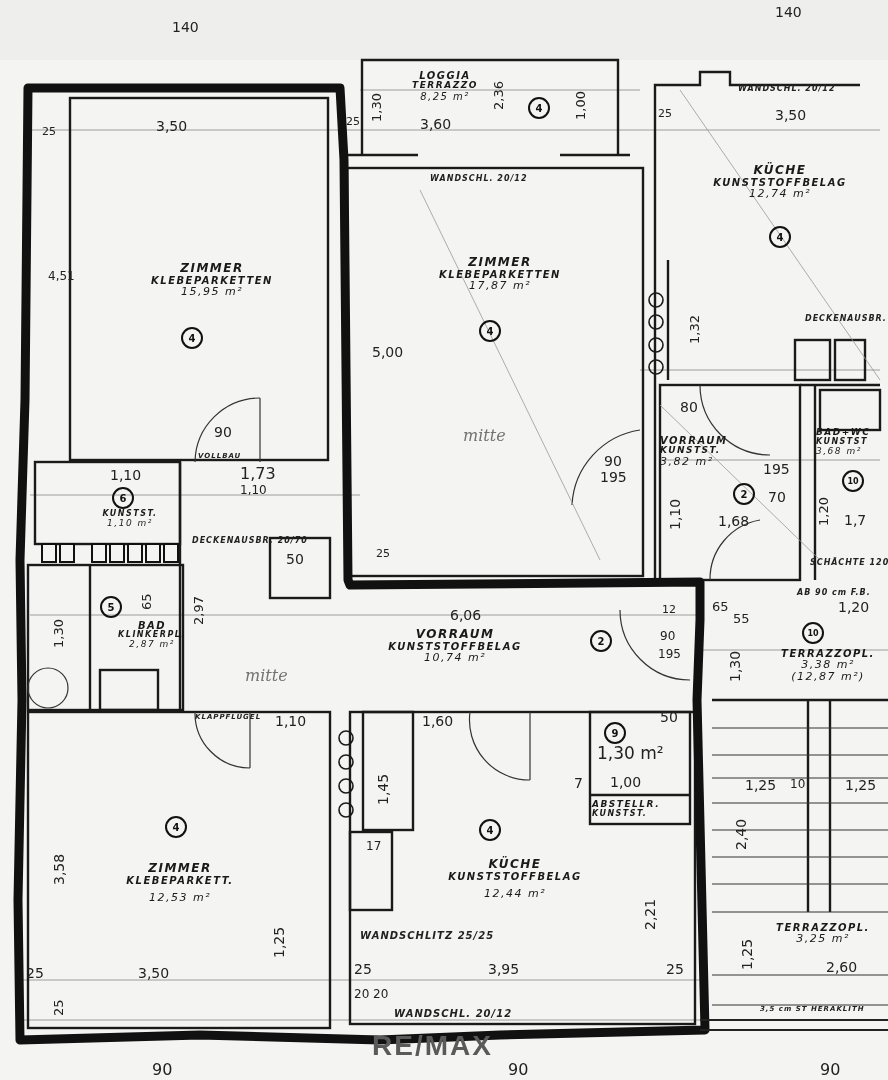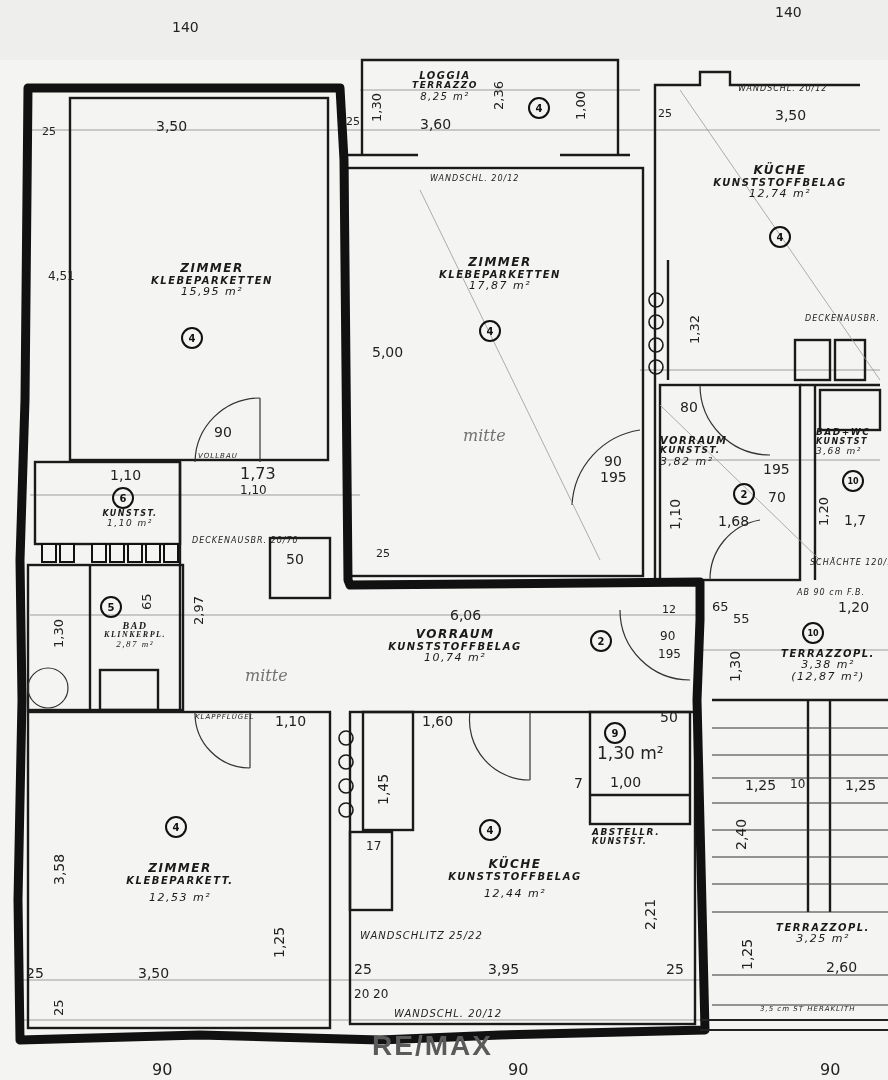--- a/index.html
+++ b/index.html
@@ -4,21 +4,21 @@
 <style>
   html,body{margin:0;padding:0;background:#f4f4f2;}
   body{width:888px;height:1080px;position:relative;overflow:hidden;font-family:"DejaVu Sans",sans-serif;}
   #plan{position:absolute;left:0;top:0;width:888px;height:1080px;}
   .lbl{position:absolute;font-family:"DejaVu Sans",sans-serif;color:#1a1a1a;font-style:italic;letter-spacing:1.5px;white-space:nowrap;line-height:1.1;text-align:center;}
   .room-name{font-size:12px;font-weight:bold;}
   .room-floor{font-size:10px;font-weight:bold;}
   .room-area{font-size:11px;}
   .dim{position:absolute;font-family:"DejaVu Sans",sans-serif;font-size:14px;color:#222;white-space:nowrap;line-height:1;}
   .dim.v{transform:rotate(-90deg);transform-origin:left top;}
-  .note{position:absolute;font-size:8px;font-style:italic;letter-spacing:1px;color:#222;white-space:nowrap;font-weight:normal;}
+  .note{position:absolute;font-size:8px;font-style:italic;letter-spacing:1px;color:#222;white-space:nowrap;font-weight:bold;}
   .hand{position:absolute;font-family:"DejaVu Serif",serif;font-style:italic;font-size:16px;color:#737373;}
   .sym{position:absolute;width:18px;height:18px;border:2px solid #111;border-radius:50%;font-size:10px;font-weight:bold;display:flex;align-items:center;justify-content:center;color:#111;background:transparent;}
   .watermark{position:absolute;left:372px;top:1030px;font-family:"Liberation Sans",sans-serif;font-weight:bold;font-size:28px;color:#5a5a5a;letter-spacing:2px;}
   .room-hit{position:absolute;}
 </style>
 </head>
 <body>
 
 <svg id="plan" viewBox="0 0 888 1080" xmlns="http://www.w3.org/2000/svg">
 
@@ -171,21 +171,21 @@
   <div class="room-area">12,74 m²</div>
 </div>
 <div class="sym" style="left:769px;top:226px;">4</div>
 
 <div class="lbl room-hit" style="left:90px;top:510px;width:80px;">
   <div class="room-floor" style="font-size:8px">KUNSTST.</div>
   <div class="room-area" style="font-size:9px">1,10 m²</div>
 </div>
 <div class="sym" style="left:112px;top:487px;">6</div>
 
-<div class="lbl room-hit" style="left:90px;top:620px;width:90px;font-family:Liberation Serif, serif;">
+<div class="lbl room-hit" style="left:107px;top:620px;width:90px;">
   <div class="room-name" style="font-size:10px">BAD</div>
   <div class="room-floor" style="font-size:8px">KLINKERPL.</div>
   <div class="room-area" style="font-size:9px">2,87 m²</div>
 </div>
 <div class="sym" style="left:100px;top:596px;">5</div>
 
 <div class="lbl room-hit" style="left:345px;top:628px;width:220px;">
   <div class="room-name">VORRAUM</div>
   <div class="room-floor">KUNSTSTOFFBELAG</div>
   <div class="room-area">10,74 m²</div>
@@ -221,37 +221,37 @@
 </div>
 <div class="sym" style="left:165px;top:816px;">4</div>
 
 <div class="lbl room-hit" style="left:415px;top:858px;width:200px;">
   <div class="room-name">KÜCHE</div>
   <div class="room-floor">KUNSTSTOFFBELAG</div>
   <div class="room-area" style="margin-top:6px">12,44 m²</div>
 </div>
 <div class="sym" style="left:479px;top:819px;">4</div>
 
-<div class="lbl room-hit" style="left:592px;top:828px;width:100px;text-align:left;">
+<div class="lbl room-hit" style="left:592px;top:800px;width:100px;text-align:left;">
   <div class="room-name" style="font-size:9px">ABSTELLR.</div>
   <div class="room-floor" style="font-size:8px">KUNSTST.</div>
 </div>
 <div class="dim" style="left:597px;top:745px;font-size:17px;">1,30 m²</div>
 <div class="sym" style="left:604px;top:722px;">9</div>
 
 <div class="lbl room-hit" style="left:758px;top:922px;width:130px;">
   <div class="room-name" style="font-size:10px">TERRAZZOPL.</div>
   <div class="room-area">3,25 m²</div>
 </div>
 
 <div class="note" style="left:430px;top:174px;">WANDSCHL. 20/12</div>
 <div class="note" style="left:738px;top:84px;">WANDSCHL. 20/12</div>
 <div class="note" style="left:192px;top:536px;">DECKENAUSBR. 20/70</div>
 <div class="note" style="left:805px;top:314px;">DECKENAUSBR.</div>
-<div class="note" style="left:360px;top:930px;font-size:10px;">WANDSCHLITZ 25/22</div>
+<div class="note" style="left:360px;top:930px;font-size:10px;">WANDSCHLITZ 25/25</div>
 <div class="note" style="left:394px;top:1008px;font-size:10px;">WANDSCHL. 20/12</div>
 <div class="note" style="left:810px;top:558px;">SCHÄCHTE 120/140</div>
 <div class="note" style="left:797px;top:588px;">AB 90 cm F.B.</div>
 <div class="note" style="left:760px;top:1005px;font-size:7px;">3,5 cm ST HERAKLITH</div>
 <div class="note" style="left:198px;top:452px;font-size:7px;">VOLLBAU</div>
 <div class="note" style="left:195px;top:713px;font-size:7px;">KLAPPFLÜGEL</div>
 
 <div class="dim" style="left:172px;top:20px;">140</div>
 <div class="dim" style="left:775px;top:5px;">140</div>
 <div class="dim" style="left:156px;top:119px;">3,50</div>

